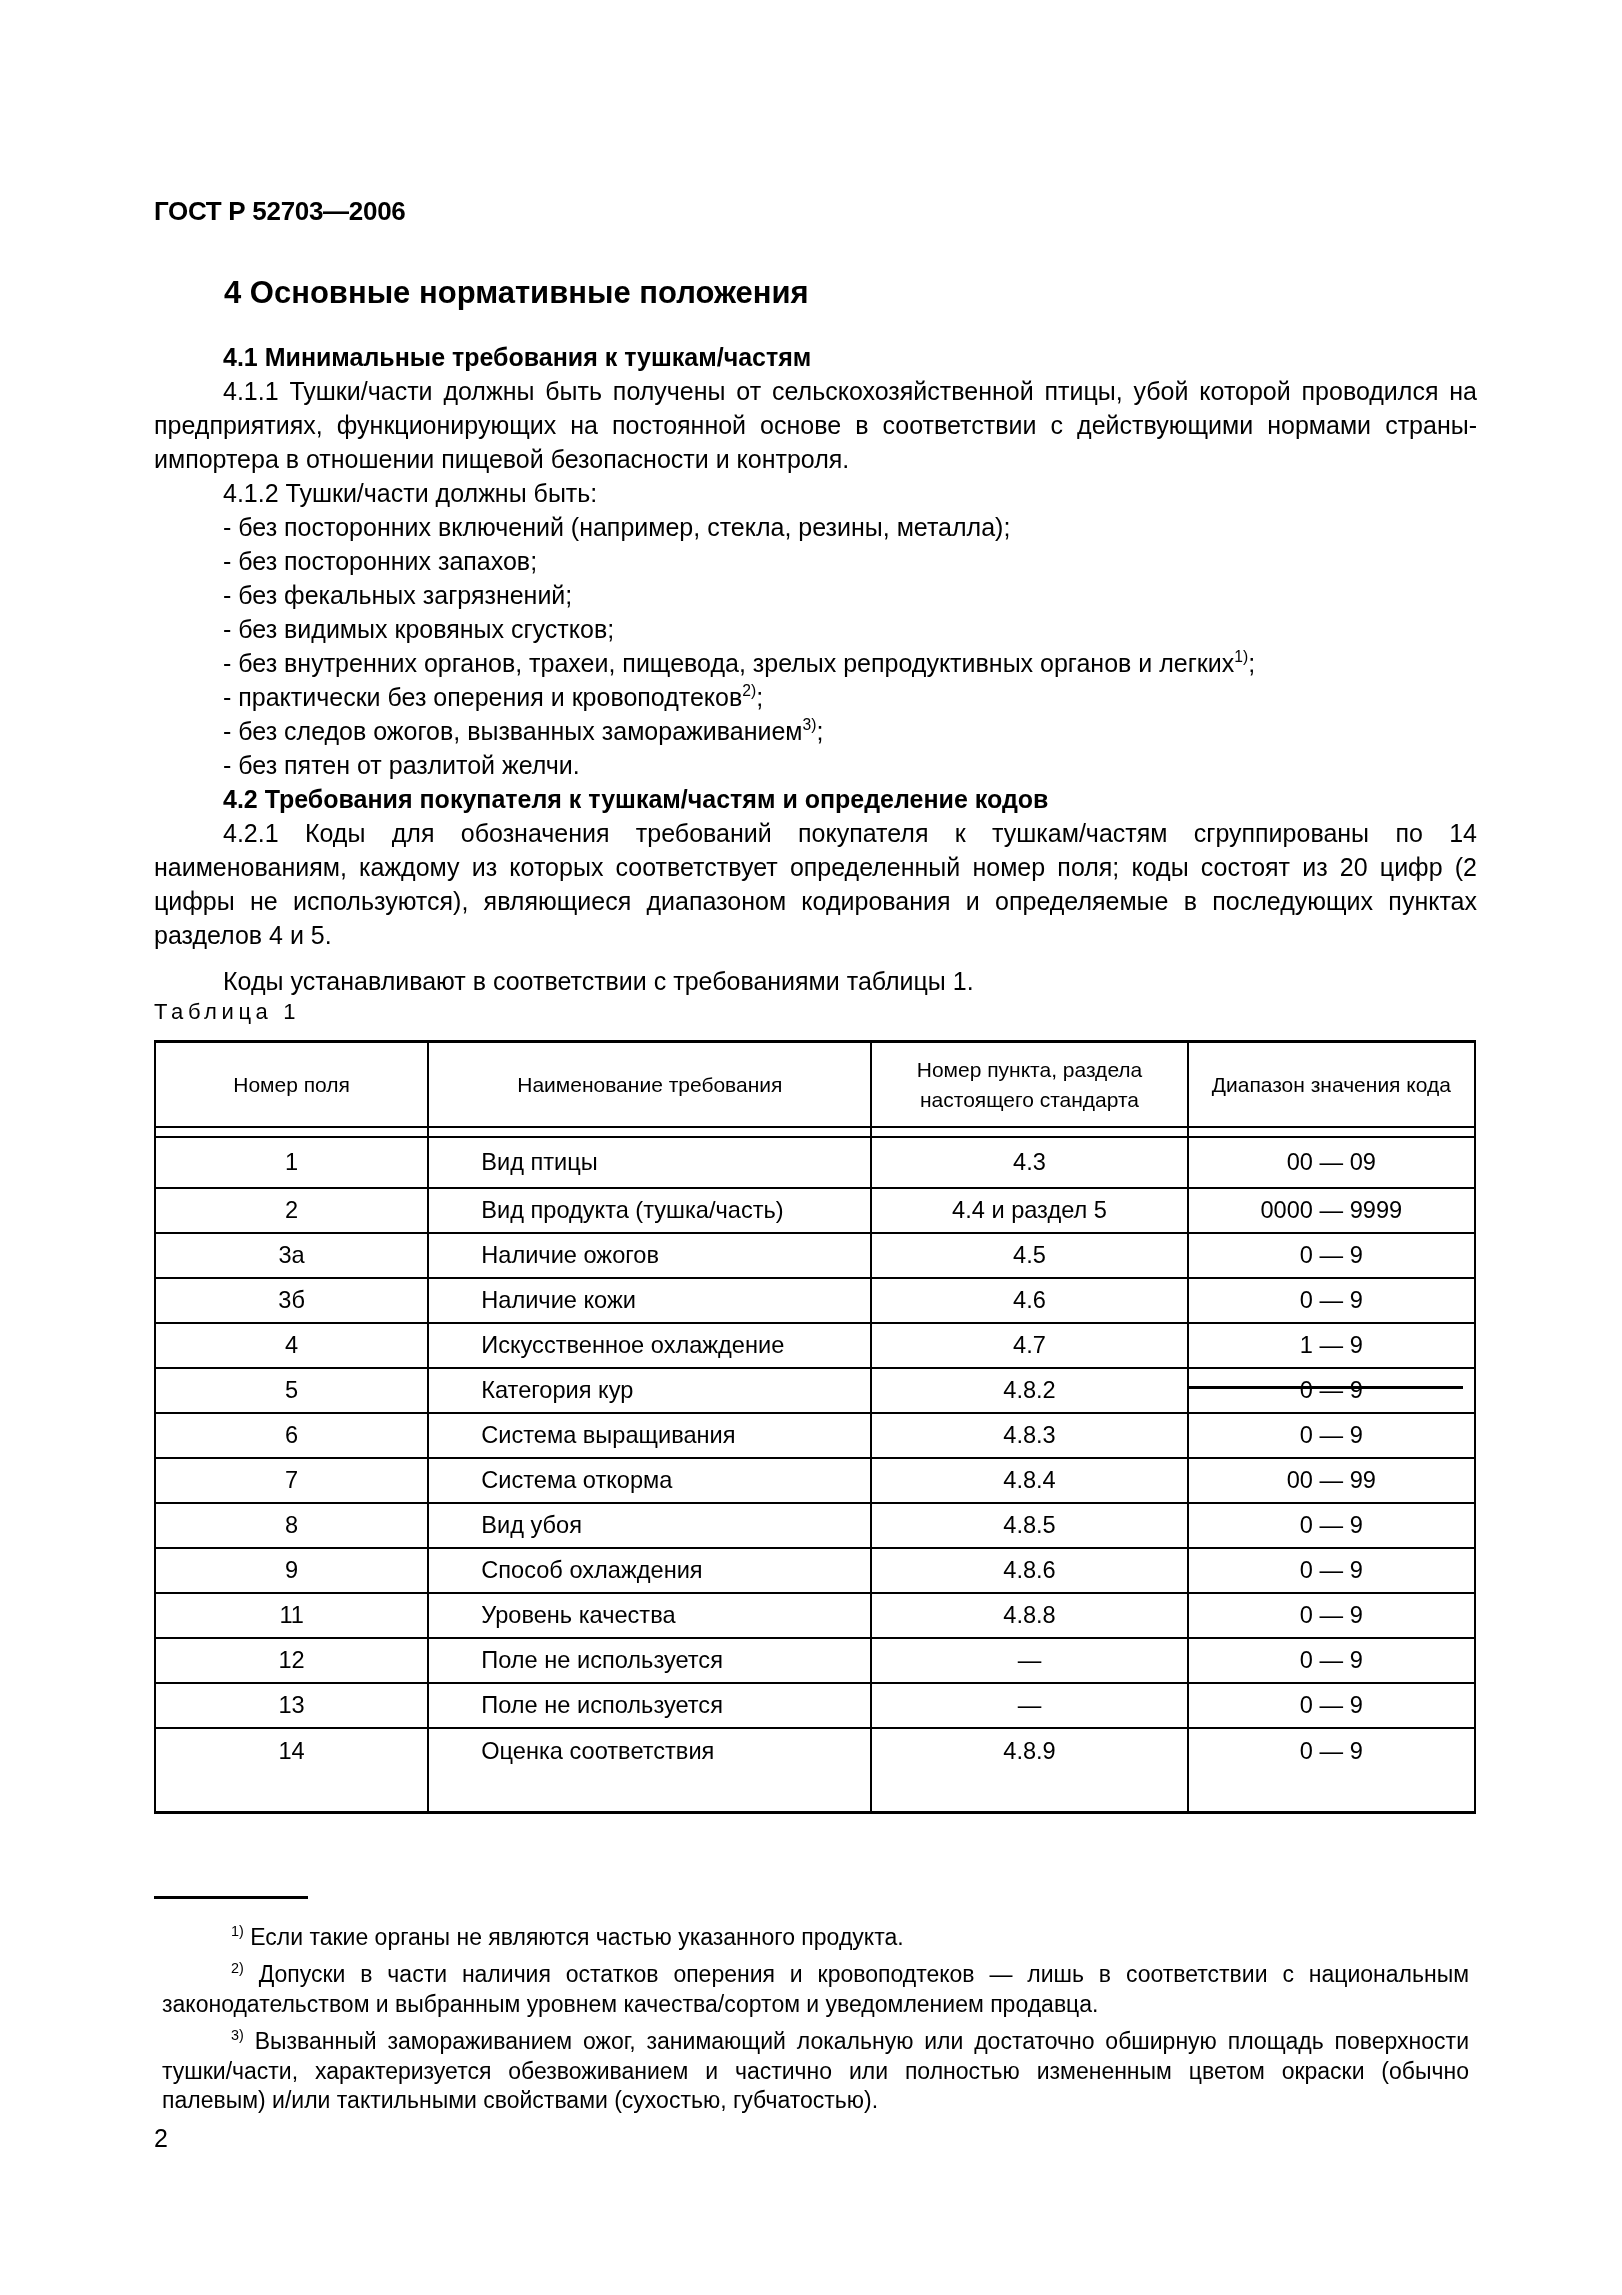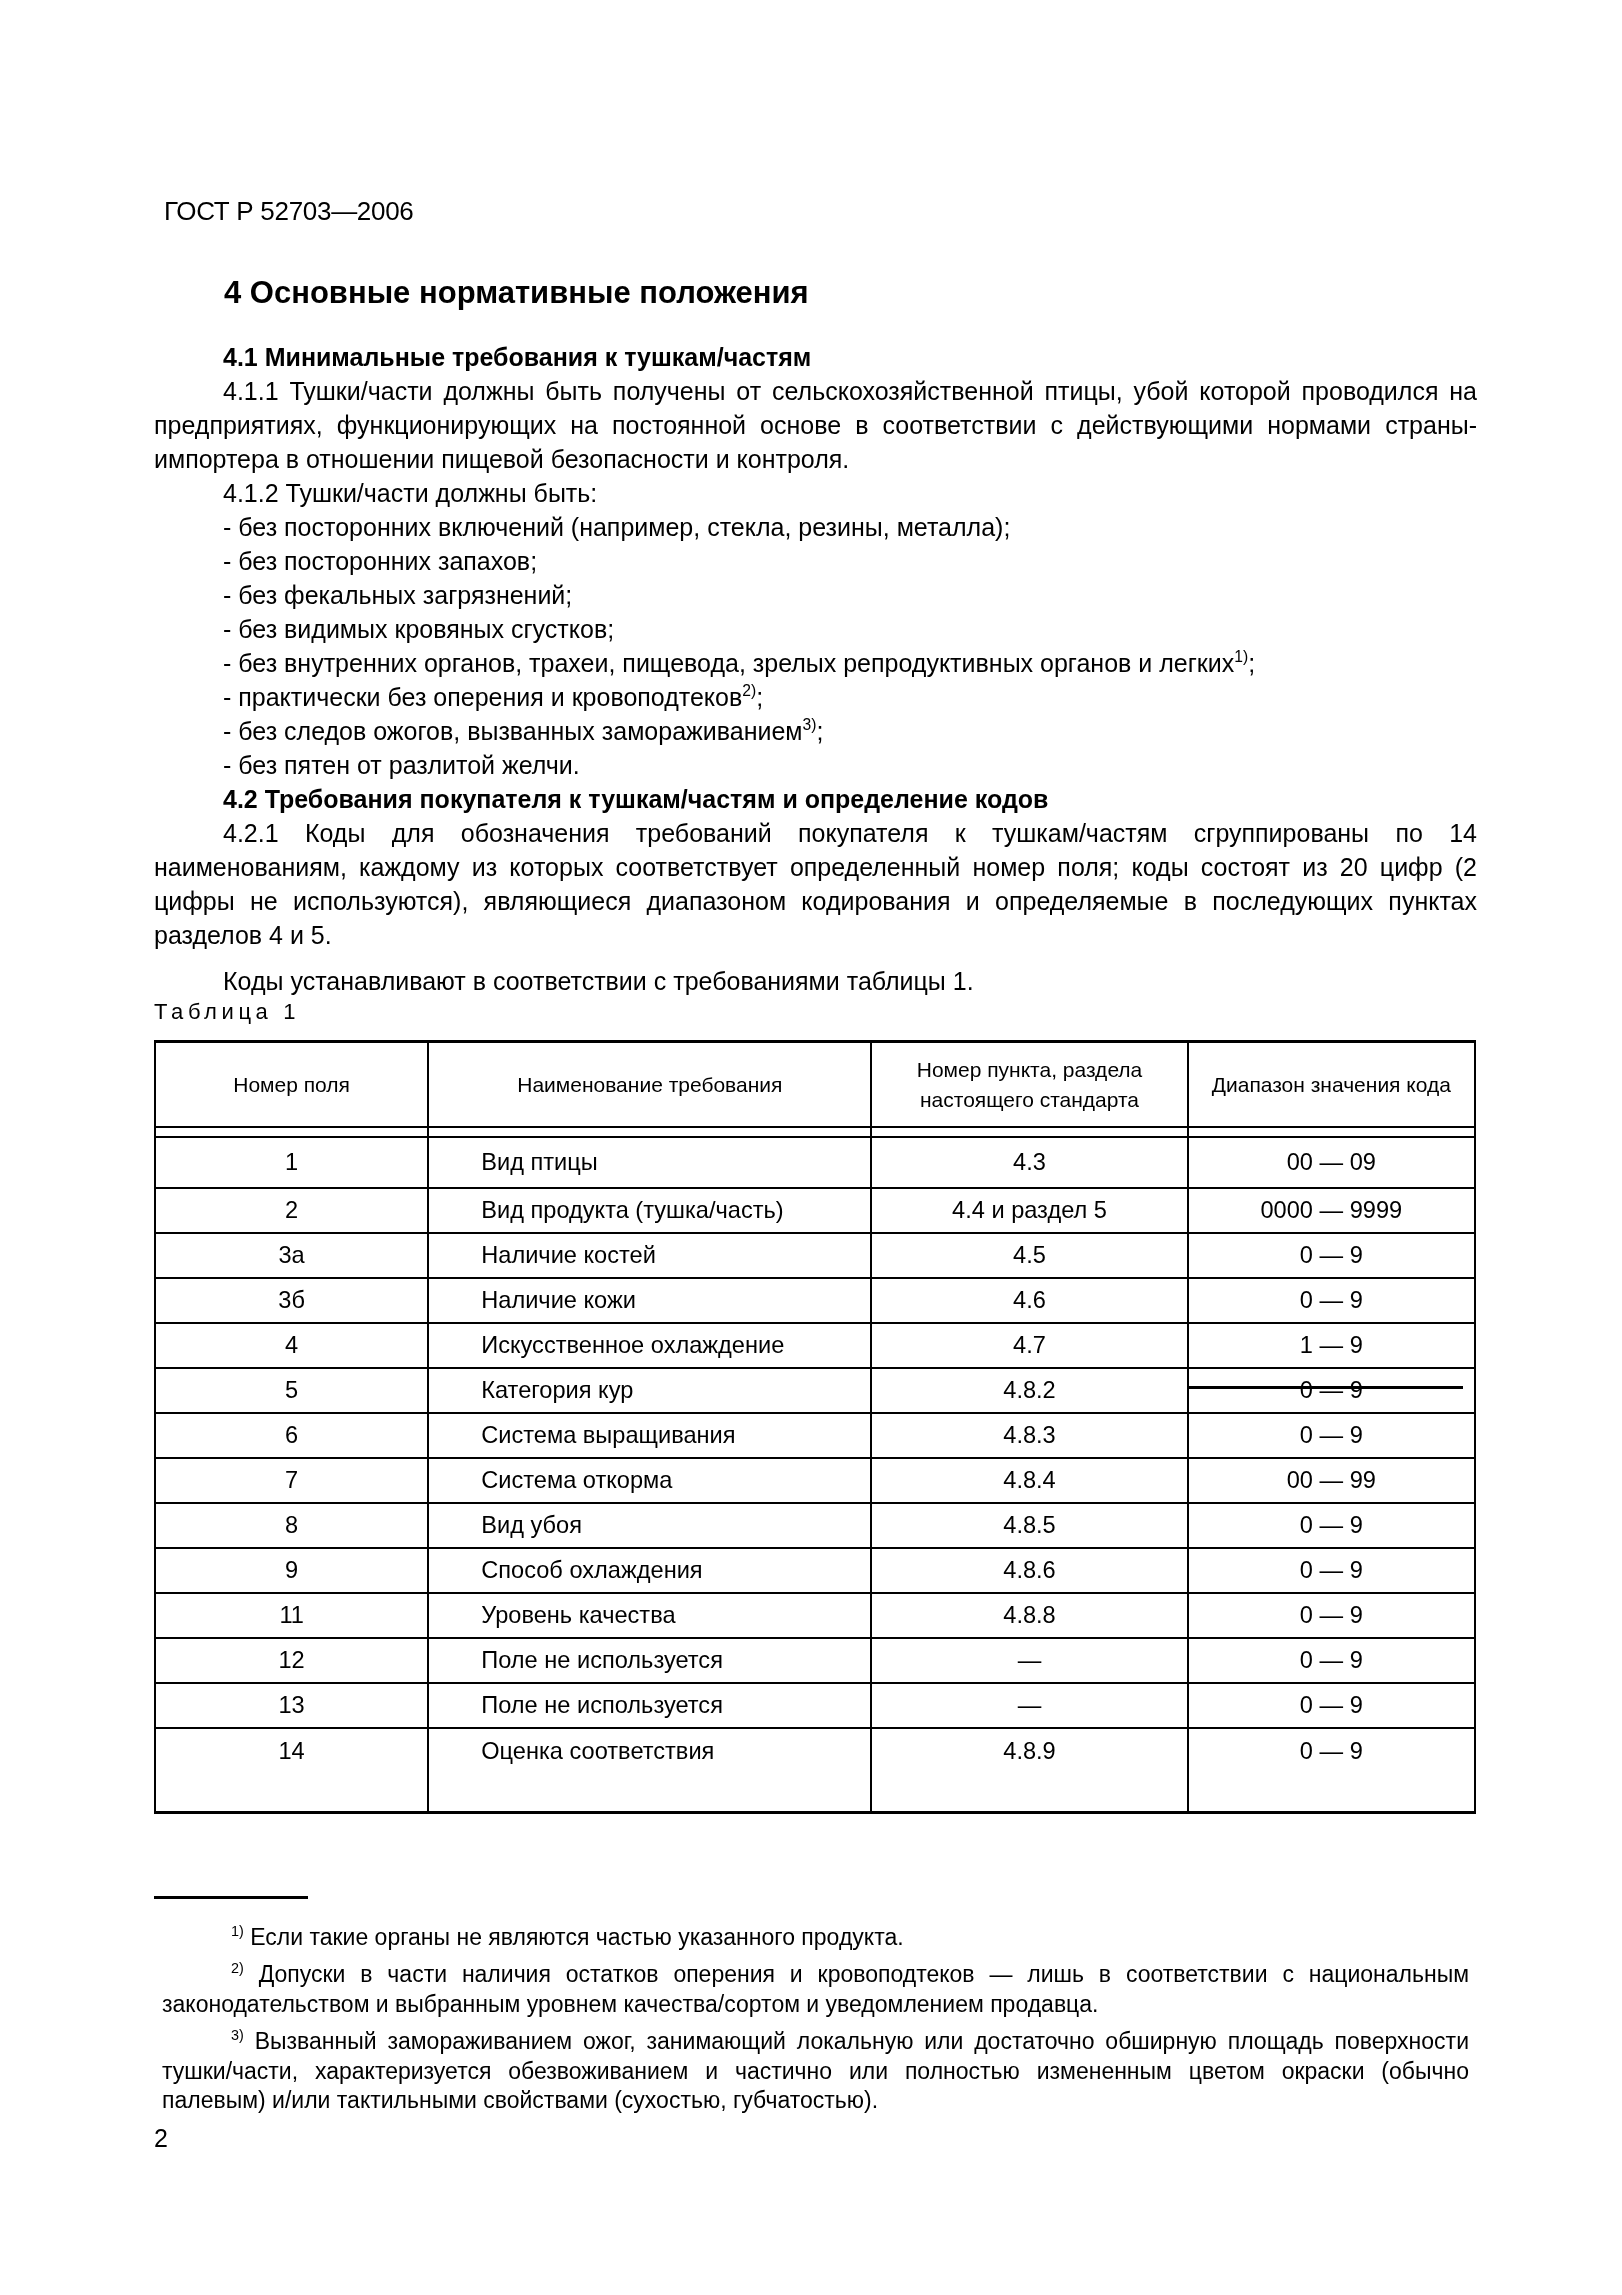--- a/index.html
+++ b/index.html
@@ -2,21 +2,21 @@
 <html style="font-size:10.5px"><head>
 <meta charset="utf-8">
 <style>
   html, body { margin: 0; padding: 0; background: #ffffff; }
   body {
     width: 1622px; height: 2295px; position: relative; overflow: hidden;
     font-family: "Liberation Sans", sans-serif; color: #000000;
   }
   .abs { position: absolute; }
   .doc-code {
-    left: 164px; top: 196px; font-size: 26px; font-weight: normal; letter-spacing: -0.3px;
+    left: 154px; top: 196px; font-size: 26px; font-weight: bold; letter-spacing: -0.3px;
   }
   .section-title {
     left: 224px; top: 275px; font-size: 31px; font-weight: bold;
   }
   .body-block {
     left: 154px; top: 340px; width: 1323px; font-size: 25px; line-height: 34px;
   }
   .body-block p { margin: 0; }
   .ind { text-indent: 69px; }
   .bold { font-weight: bold; }
@@ -117,21 +117,21 @@
         <td class="center">00 — 09</td>
       </tr>
       <tr>
         <td class="center">2</td>
         <td class="name">Вид продукта (тушка/часть)</td>
         <td class="center">4.4 и  раздел 5</td>
         <td class="center">0000 — 9999</td>
       </tr>
       <tr>
         <td class="center">3а</td>
-        <td class="name">Наличие костей</td>
+        <td class="name">Наличие ожогов</td>
         <td class="center">4.5</td>
         <td class="center">0 — 9</td>
       </tr>
       <tr>
         <td class="center">3б</td>
         <td class="name">Наличие кожи</td>
         <td class="center">4.6</td>
         <td class="center">0 — 9</td>
       </tr>
       <tr>

